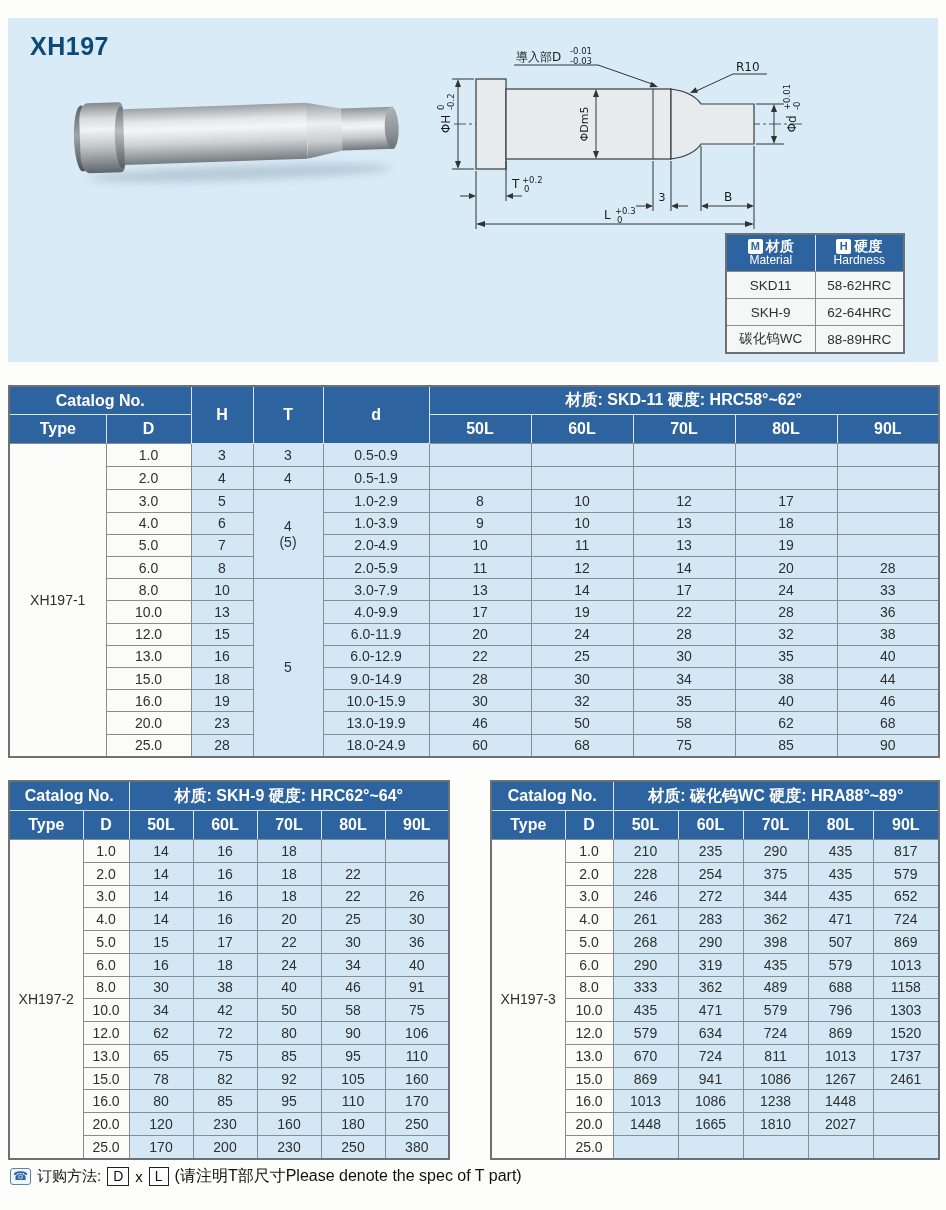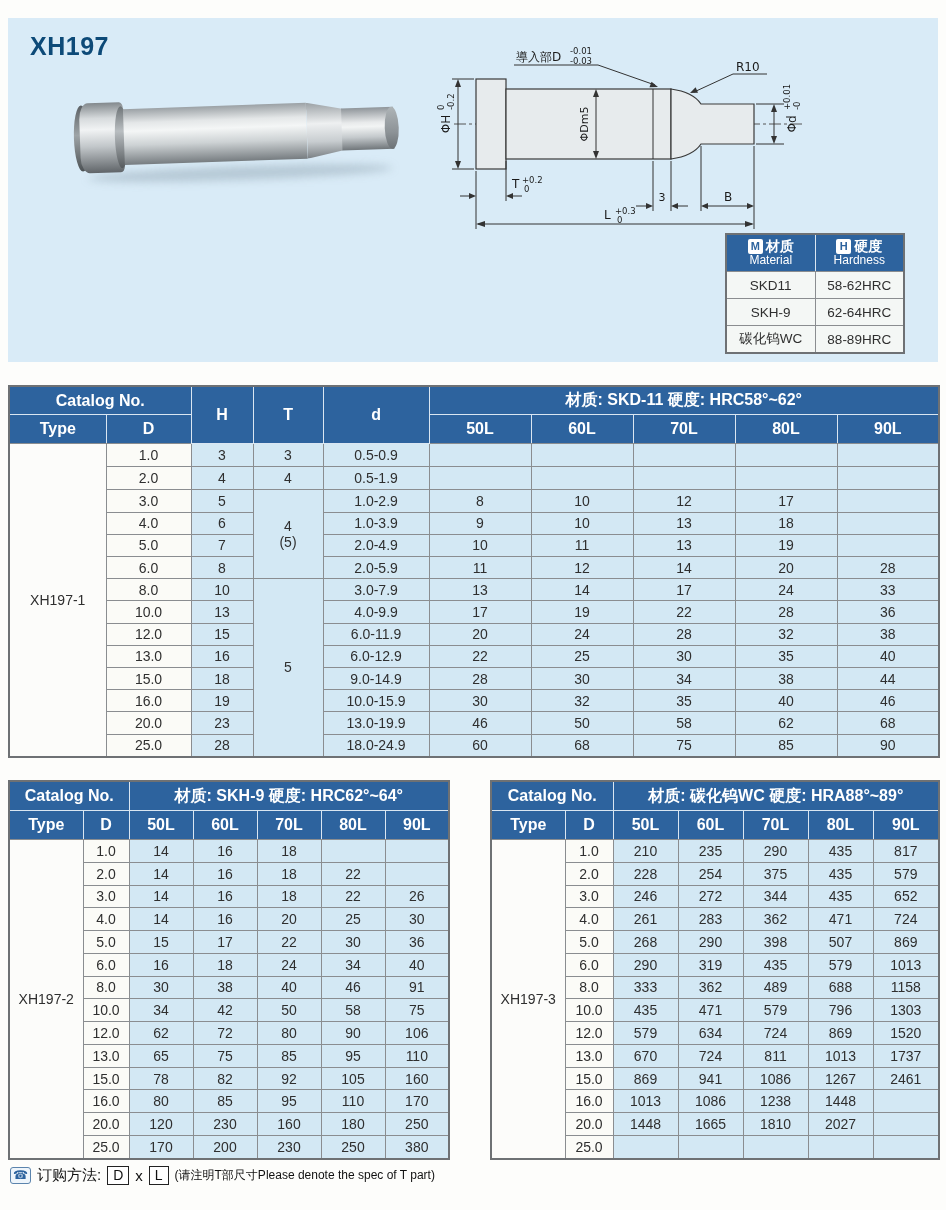--- a/index.html
+++ b/index.html
@@ -64,21 +64,21 @@
   .big thead tr:first-child th{height:27px;}
   .big thead tr:last-child th{height:28px;}
   .bot2{left:8px;top:780px;width:440px;height:380px;}
   .bot3{left:490px;top:780px;width:448px;height:380px;}
   .bot2 thead tr th,.bot3 thead tr th{height:28px;}
 
   
   .footer{position:absolute;left:10px;top:1166px;display:flex;align-items:center;gap:6px;font-size:15px;color:#111;}
   .ficon{color:var(--hdr);border:1.2px solid #5b84ad;border-radius:3px;font-size:12px;line-height:15px;padding:0 2px;background:#eef5fb;}
   .dbox{border:1.5px solid #222;padding:0 5px;font-size:14px;line-height:17px;display:inline-block;background:#fff;}
-  .fnote{font-size:12px;}
+  .fnote{font-size:16px;}
 </style>
 </head>
 <body>
 
 <div id="page">
 
   <div class="top-panel">
     <div class="title">XH197</div>
 
     <div class="photo">

